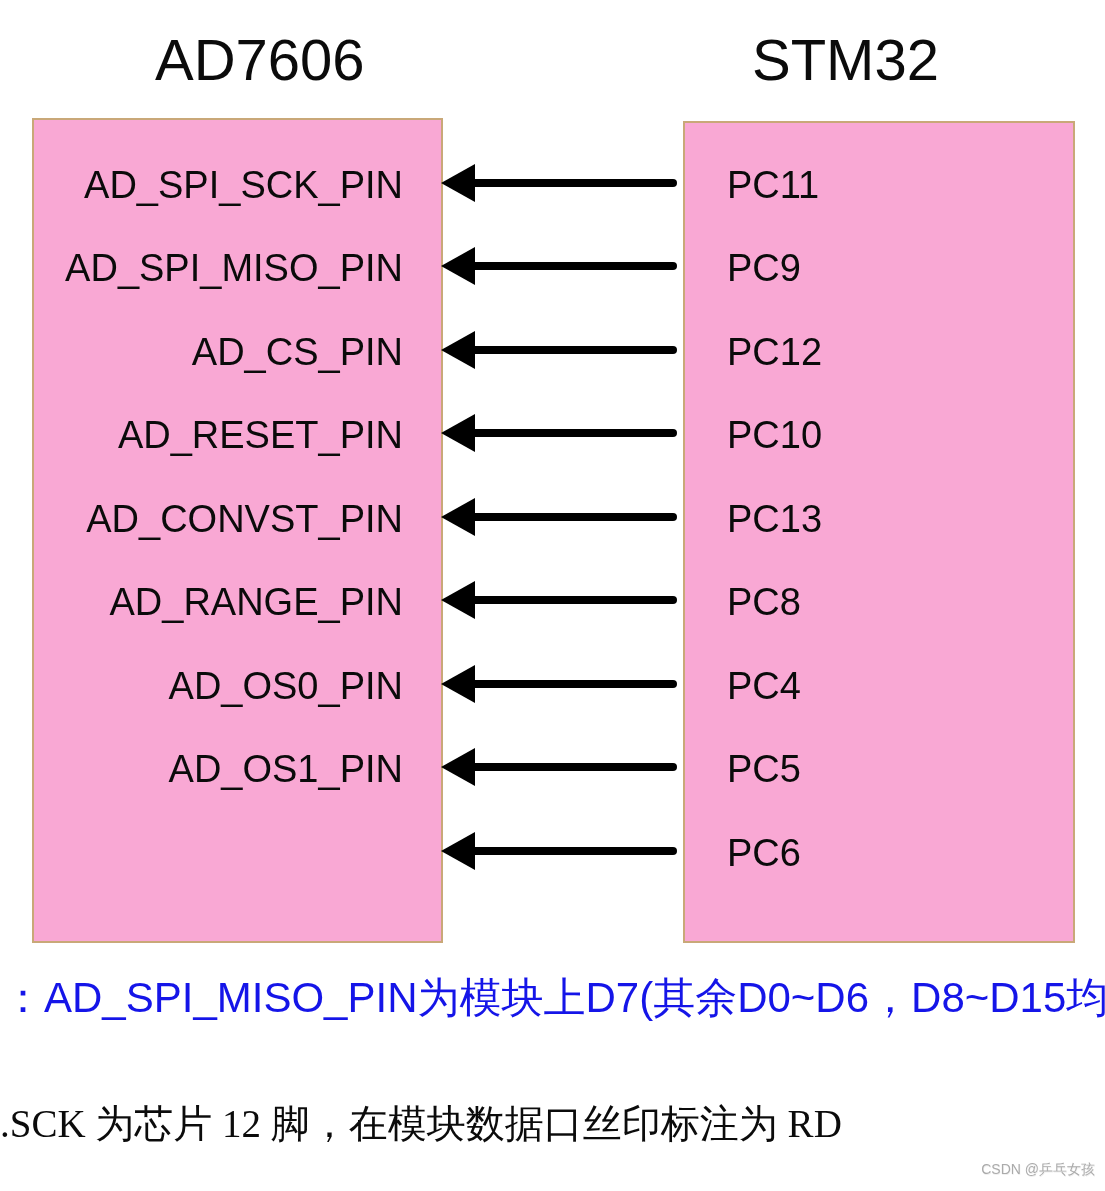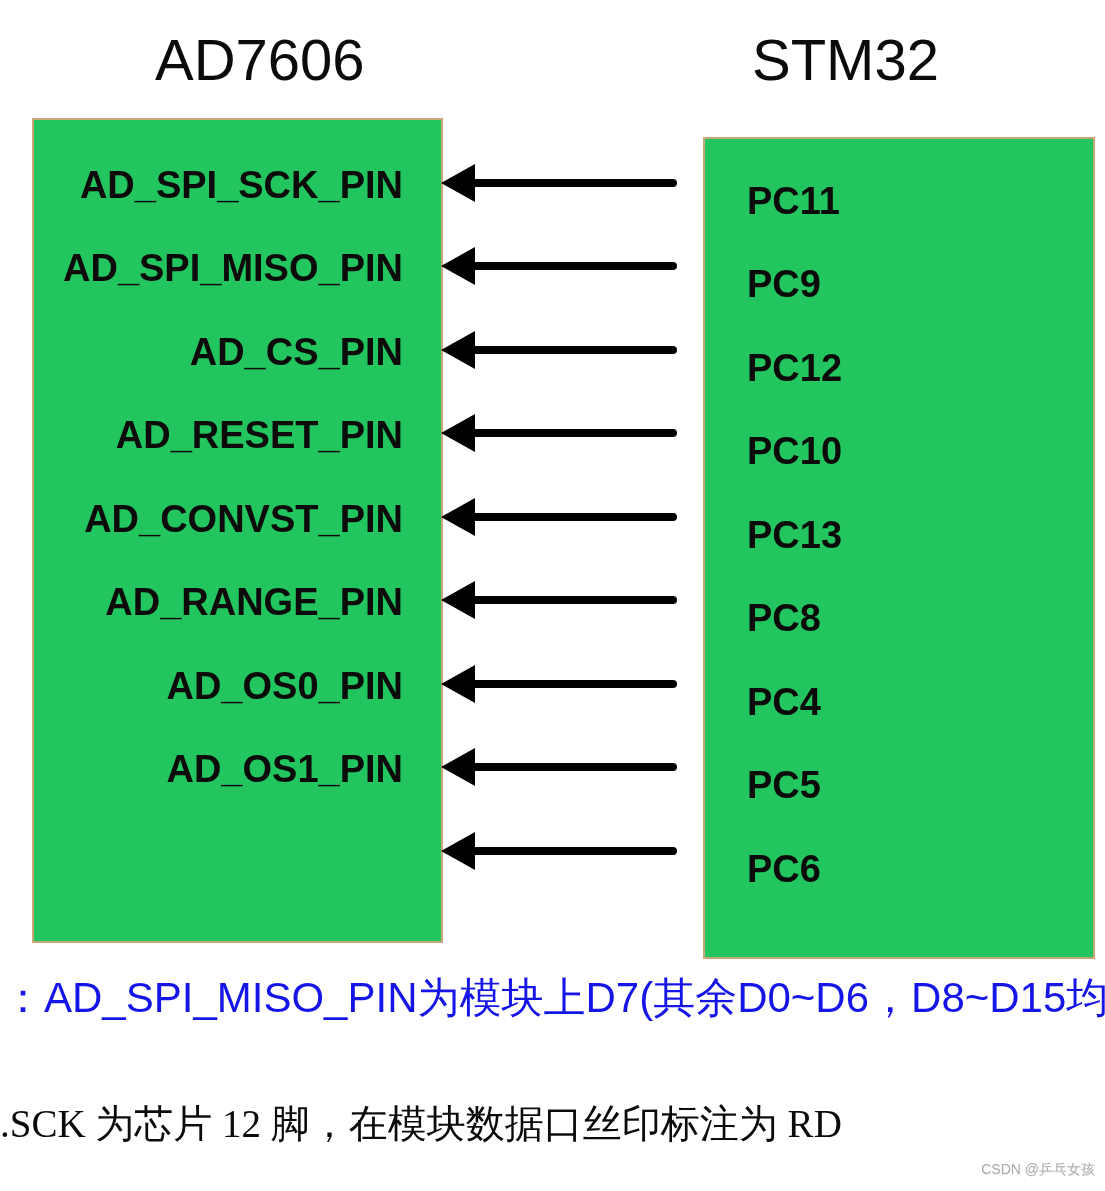--- a/index.html
+++ b/index.html
@@ -18,27 +18,26 @@
     font-size: 58px;
     line-height: 1.1;
     white-space: nowrap;
     color: #0b0b0b;
   }
   .title-left  { left: 155px; }
   .title-right { left: 752px; }
 
   .pin-box {
     position: absolute;
-    background: #22c55e;
+    background: #f9a8d4;
     border: 2px solid #c9a878;
     box-sizing: border-box;
-    font-weight: bold;
   }
   .box-left  { left: 32px;  top: 118px; width: 411px; height: 825px; }
-  .box-right { left: 703px; top: 121px; width: 392px; height: 822px; margin-top: 16px; }
+  .box-right { left: 683px; top: 121px; width: 392px; height: 822px; }
 
   .pin {
     position: absolute;
     height: 48px;
     line-height: 48px;
     font-size: 38px;
     white-space: nowrap;
     color: #0b0b0b;
   }
   .box-left  .pin { right: 38px; text-align: right; }

